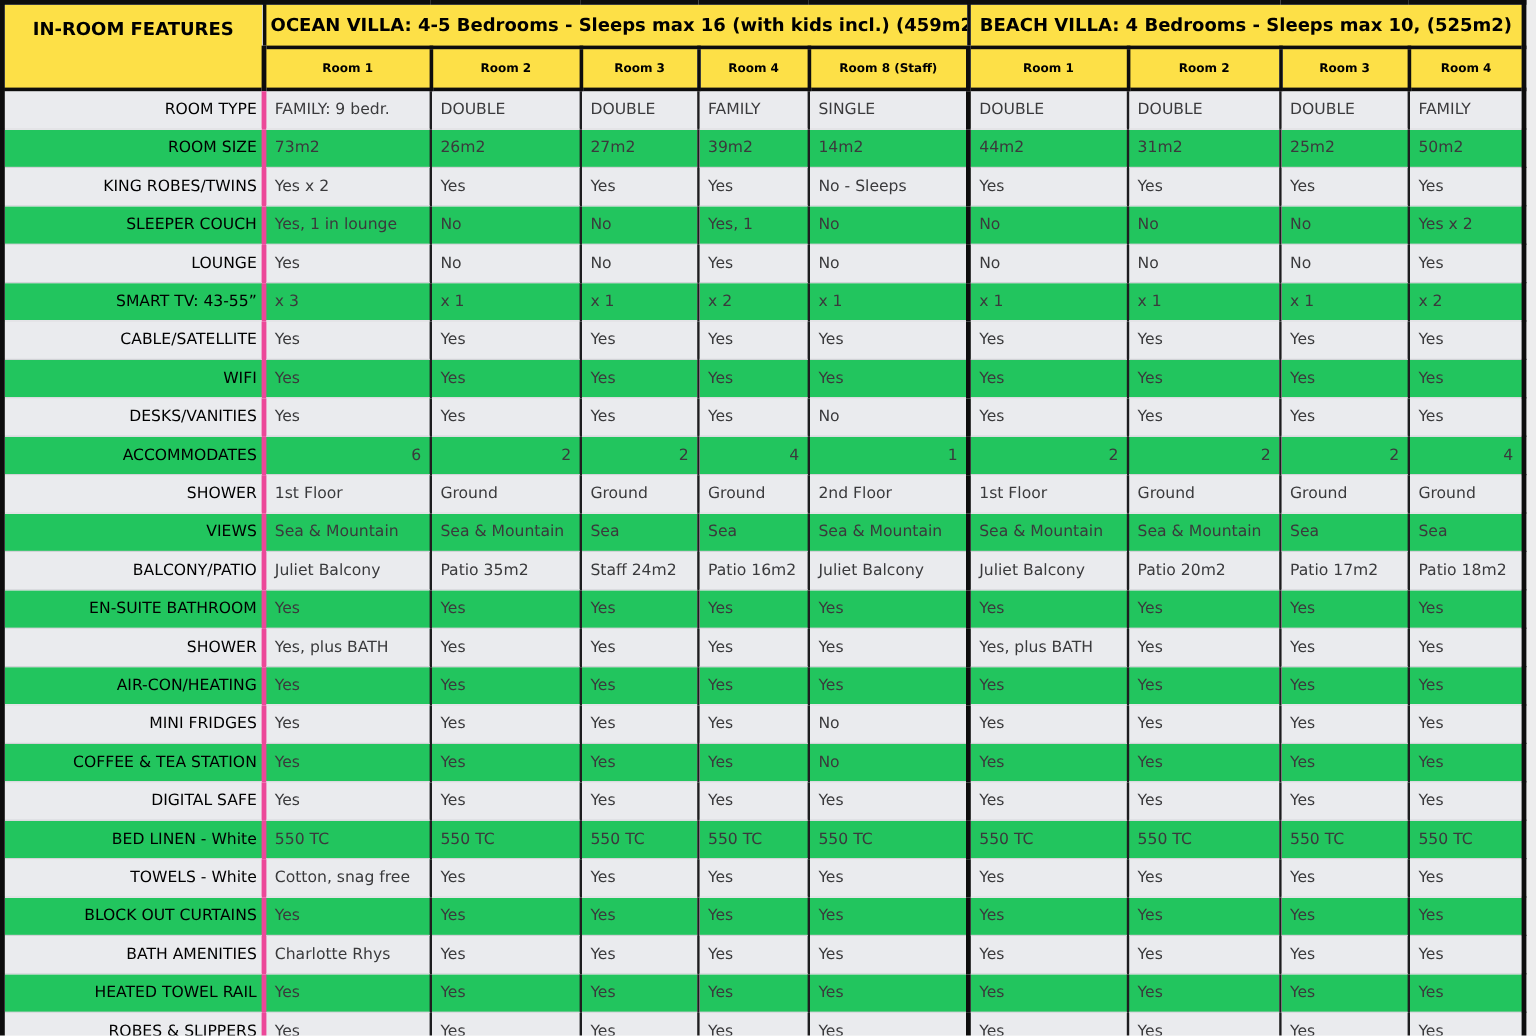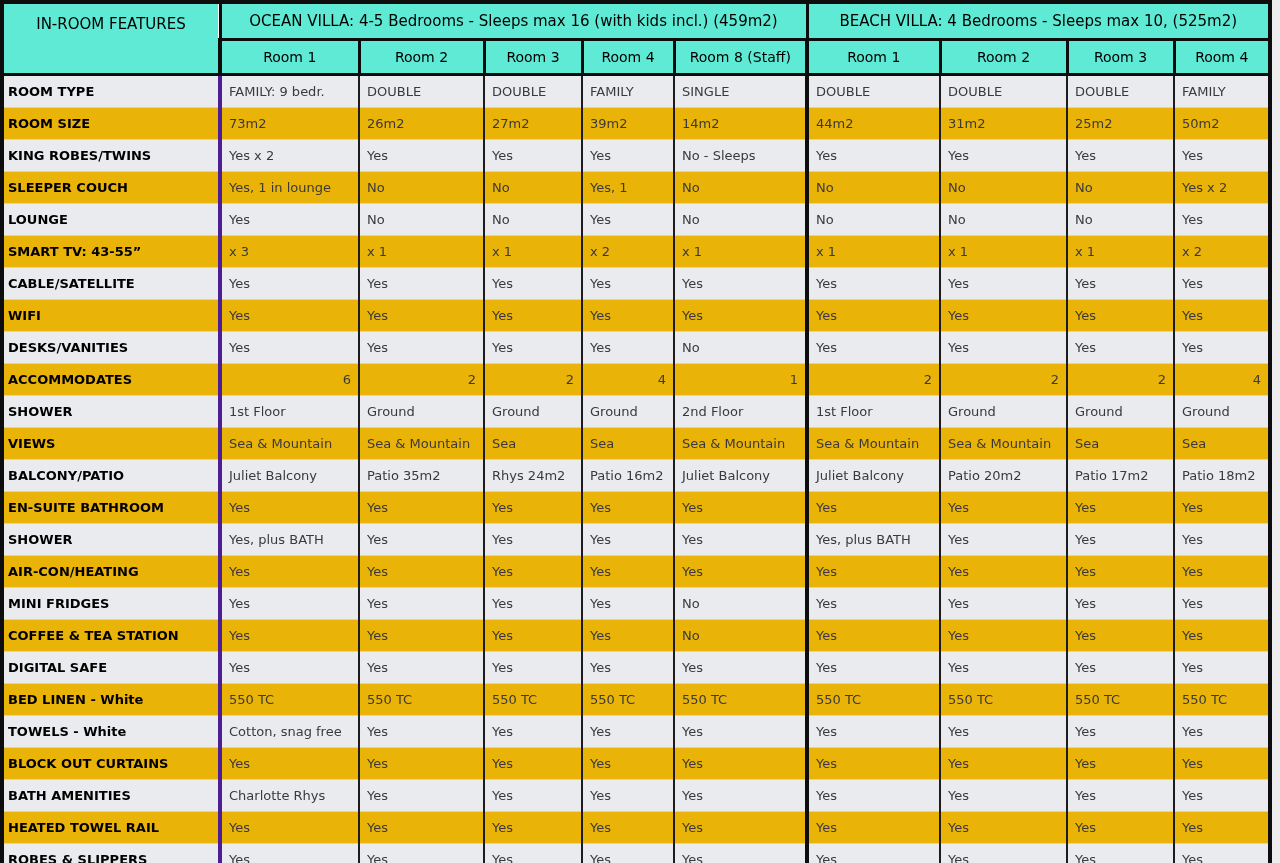--- a/index.html
+++ b/index.html
@@ -10,67 +10,67 @@
   }
   .page{width:1280px;height:863px;background:#ededee;}
   table{
     border-collapse:collapse;
     table-layout:fixed;
     width:1268px;
     background:#fff;
     border:4px solid #0d0d0d;
   }
   thead th{
-    background:#5eead4;
+    background:#fde047;
     border:3px solid #0d0d0d;
-    font-weight:normal;
+    font-weight:bold;
     color:#000;
     padding:0 4px;
     overflow:hidden;
     white-space:nowrap;
   }
   th.corner{
     font-size:15px;
     vertical-align:top;
     padding-top:11px;
     text-align:center;
   }
   th.villa{
     font-size:15px;
     height:34px;
     text-align:center;
   }
   th.room{
-    font-size:14px;
+    font-size:10px;
     height:32px;
     text-align:center;
   }
   tbody th.feature{
-    font-weight:bold;
+    font-weight:normal;
     font-size:13px;
     color:#000;
-    text-align:left;
-    border-right:4px solid #4c1d95;
+    text-align:right;
+    border-right:4px solid #ec4899;
     border-bottom:1px solid #d2d3d7;
     padding:0 4px;
     white-space:nowrap;
     overflow:hidden;
   }
   tbody td{
     font-size:13px;
     color:#3a3a3c;
     padding:0 7px;
     height:31px;
     border-right:2px solid #1d1d1f;
     border-bottom:1px solid #d2d3d7;
     white-space:nowrap;
     overflow:hidden;
   }
   tbody tr.stripe{background:#eaebee;}
-  tbody tr.plain{background:#eab308;}
+  tbody tr.plain{background:#22c55e;}
   tbody td.group-start, th.group-start{border-left:4px solid #0d0d0d;}
   tbody td.num{text-align:right;}
   tbody tr:last-child td, tbody tr:last-child th{border-bottom:4px solid #0d0d0d;}
 </style>
 </head>
 <body>
 
 <div class="page">
   <table>
     <colgroup>
@@ -245,21 +245,21 @@
           <td>Sea &amp; Mountain</td>
           <td class="group-start">Sea &amp; Mountain</td>
           <td>Sea &amp; Mountain</td>
           <td>Sea</td>
           <td>Sea</td>
         </tr>
         <tr class="stripe">
           <th class="feature">BALCONY/PATIO</th>
           <td>Juliet Balcony</td>
           <td>Patio 35m2</td>
-          <td>Rhys 24m2</td>
+          <td>Staff 24m2</td>
           <td>Patio 16m2</td>
           <td>Juliet Balcony</td>
           <td class="group-start">Juliet Balcony</td>
           <td>Patio 20m2</td>
           <td>Patio 17m2</td>
           <td>Patio 18m2</td>
         </tr>
         <tr class="plain">
           <th class="feature">EN-SUITE BATHROOM</th>
           <td>Yes</td>

